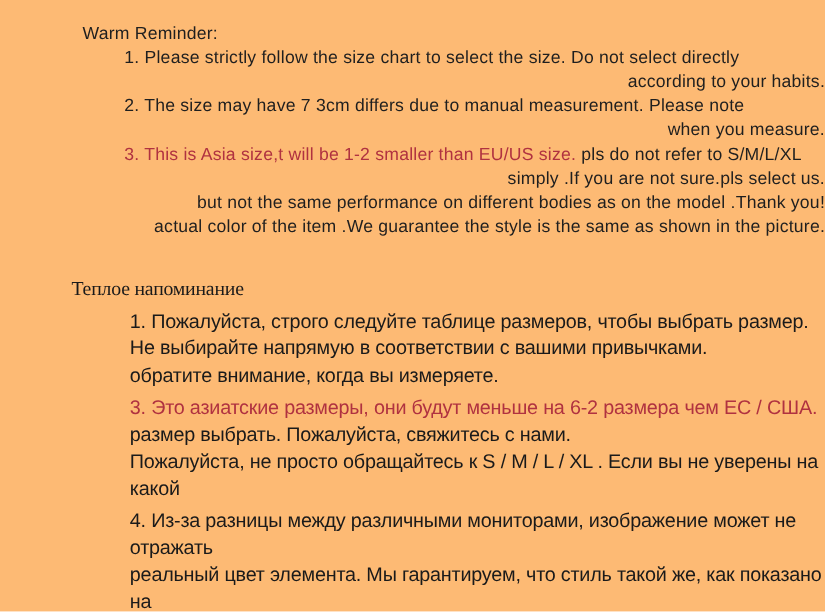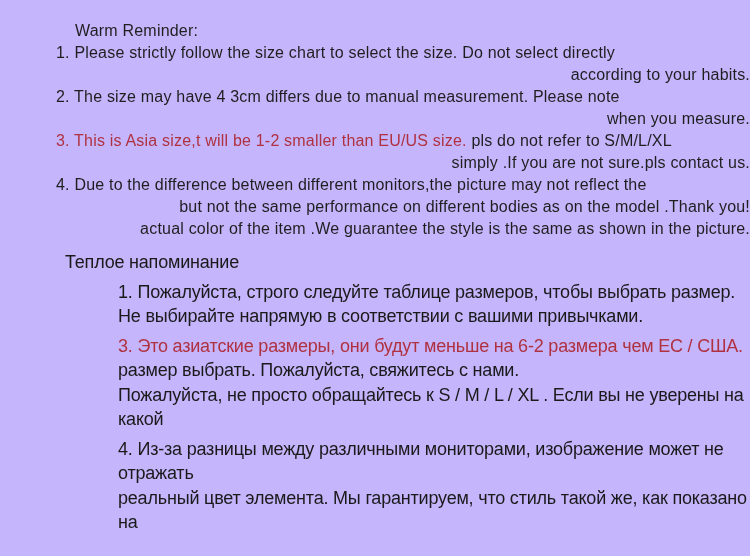--- a/index.html
+++ b/index.html
@@ -4,62 +4,63 @@
 <style>
   html, body {
     margin: 0;
     padding: 0;
     background: #ffffff;
   }
   .page {
     position: relative;
     width: 750px;
     height: 556px;
-    background: #c4b5fd;
+    background: #fdba74;
     overflow: hidden;
     font-family: "Liberation Sans", "DejaVu Sans", sans-serif;
     color: #1f1f1f;
   }
 
   
   .en-block {
     position: absolute;
     top: 20px;
     left: 0;
     width: 750px;
     font-size: 16px;
     line-height: 22px;
     letter-spacing: 0.2px;
     color: #1f1f1f;
   }
   .en-title {
     margin-left: 75px;
   }
   .en-line {
-    margin-left: 56px;
+    margin-left: 113px;
   }
   .en-line.cont {
     margin-left: 105px;
     text-align: right;
   }
 
   
   .ru-block {
     position: absolute;
     top: 250px;
     left: 0;
     width: 750px;
     font-size: 18px;
     line-height: 24.5px;
     letter-spacing: -0.2px;
     color: #1a1a1a;
   }
   .ru-title {
     margin-left: 65px;
     margin-bottom: 1px;
+    font-family: Liberation Serif, serif;
   }
   .ru-line {
     margin-left: 118px;
   }
   .ru-para-gap {
     margin-top: 5px;
   }
 
   .red {
     color: #b03240;
@@ -69,37 +70,37 @@
 <body>
 
 <div class="page">
 
   <div class="en-block">
     <div class="en-title">Warm Reminder:</div>
 
     <div class="en-line">1. Please strictly follow the size chart to select the size. Do not select directly</div>
     <div class="en-line cont">according to your habits.</div>
 
-    <div class="en-line">2. The size may have 4 3cm differs due to manual measurement. Please note</div>
+    <div class="en-line">2. The size may have 7 3cm differs due to manual measurement. Please note</div>
     <div class="en-line cont">when you measure.</div>
 
     <div class="en-line"><span class="red">3. This is Asia size,t will be 1-2 smaller than EU/US size.</span><span> pls do not refer to S/M/L/XL</span></div>
-    <div class="en-line cont">simply .If you are not sure.pls contact us.</div>
+    <div class="en-line cont">simply .If you are not sure.pls select us.</div>
 
-    <div class="en-line">4. Due to the difference between different monitors,the picture may not reflect the</div>
     <div class="en-line cont">but not the same performance on different bodies as on the model .Thank you!</div>
     <div class="en-line cont">actual color of the item .We guarantee the style is the same as shown in the picture.</div>
   </div>
 
   <div class="ru-block">
     <div class="ru-title">Теплое напоминание</div>
 
     <div class="ru-line ru-para-gap">1. Пожалуйста, строго следуйте таблице размеров, чтобы выбрать размер.</div>
     <div class="ru-line">Не выбирайте напрямую в соответствии с вашими привычками.</div>
 
+    <div class="ru-line">обратите внимание, когда вы измеряете.</div>
 
     <div class="ru-line ru-para-gap red">3. Это азиатские размеры, они будут меньше на 6-2 размера чем ЕС / США.</div>
     <div class="ru-line">размер выбрать. Пожалуйста, свяжитесь с нами.</div>
     <div class="ru-line">Пожалуйста, не просто обращайтесь к S / M / L / XL . Если вы не уверены на какой</div>
 
     <div class="ru-line ru-para-gap">4. Из-за разницы между различными мониторами, изображение может не отражать</div>
     <div class="ru-line">реальный цвет элемента. Мы гарантируем, что стиль такой же, как показано на</div>
 
   </div>
 

